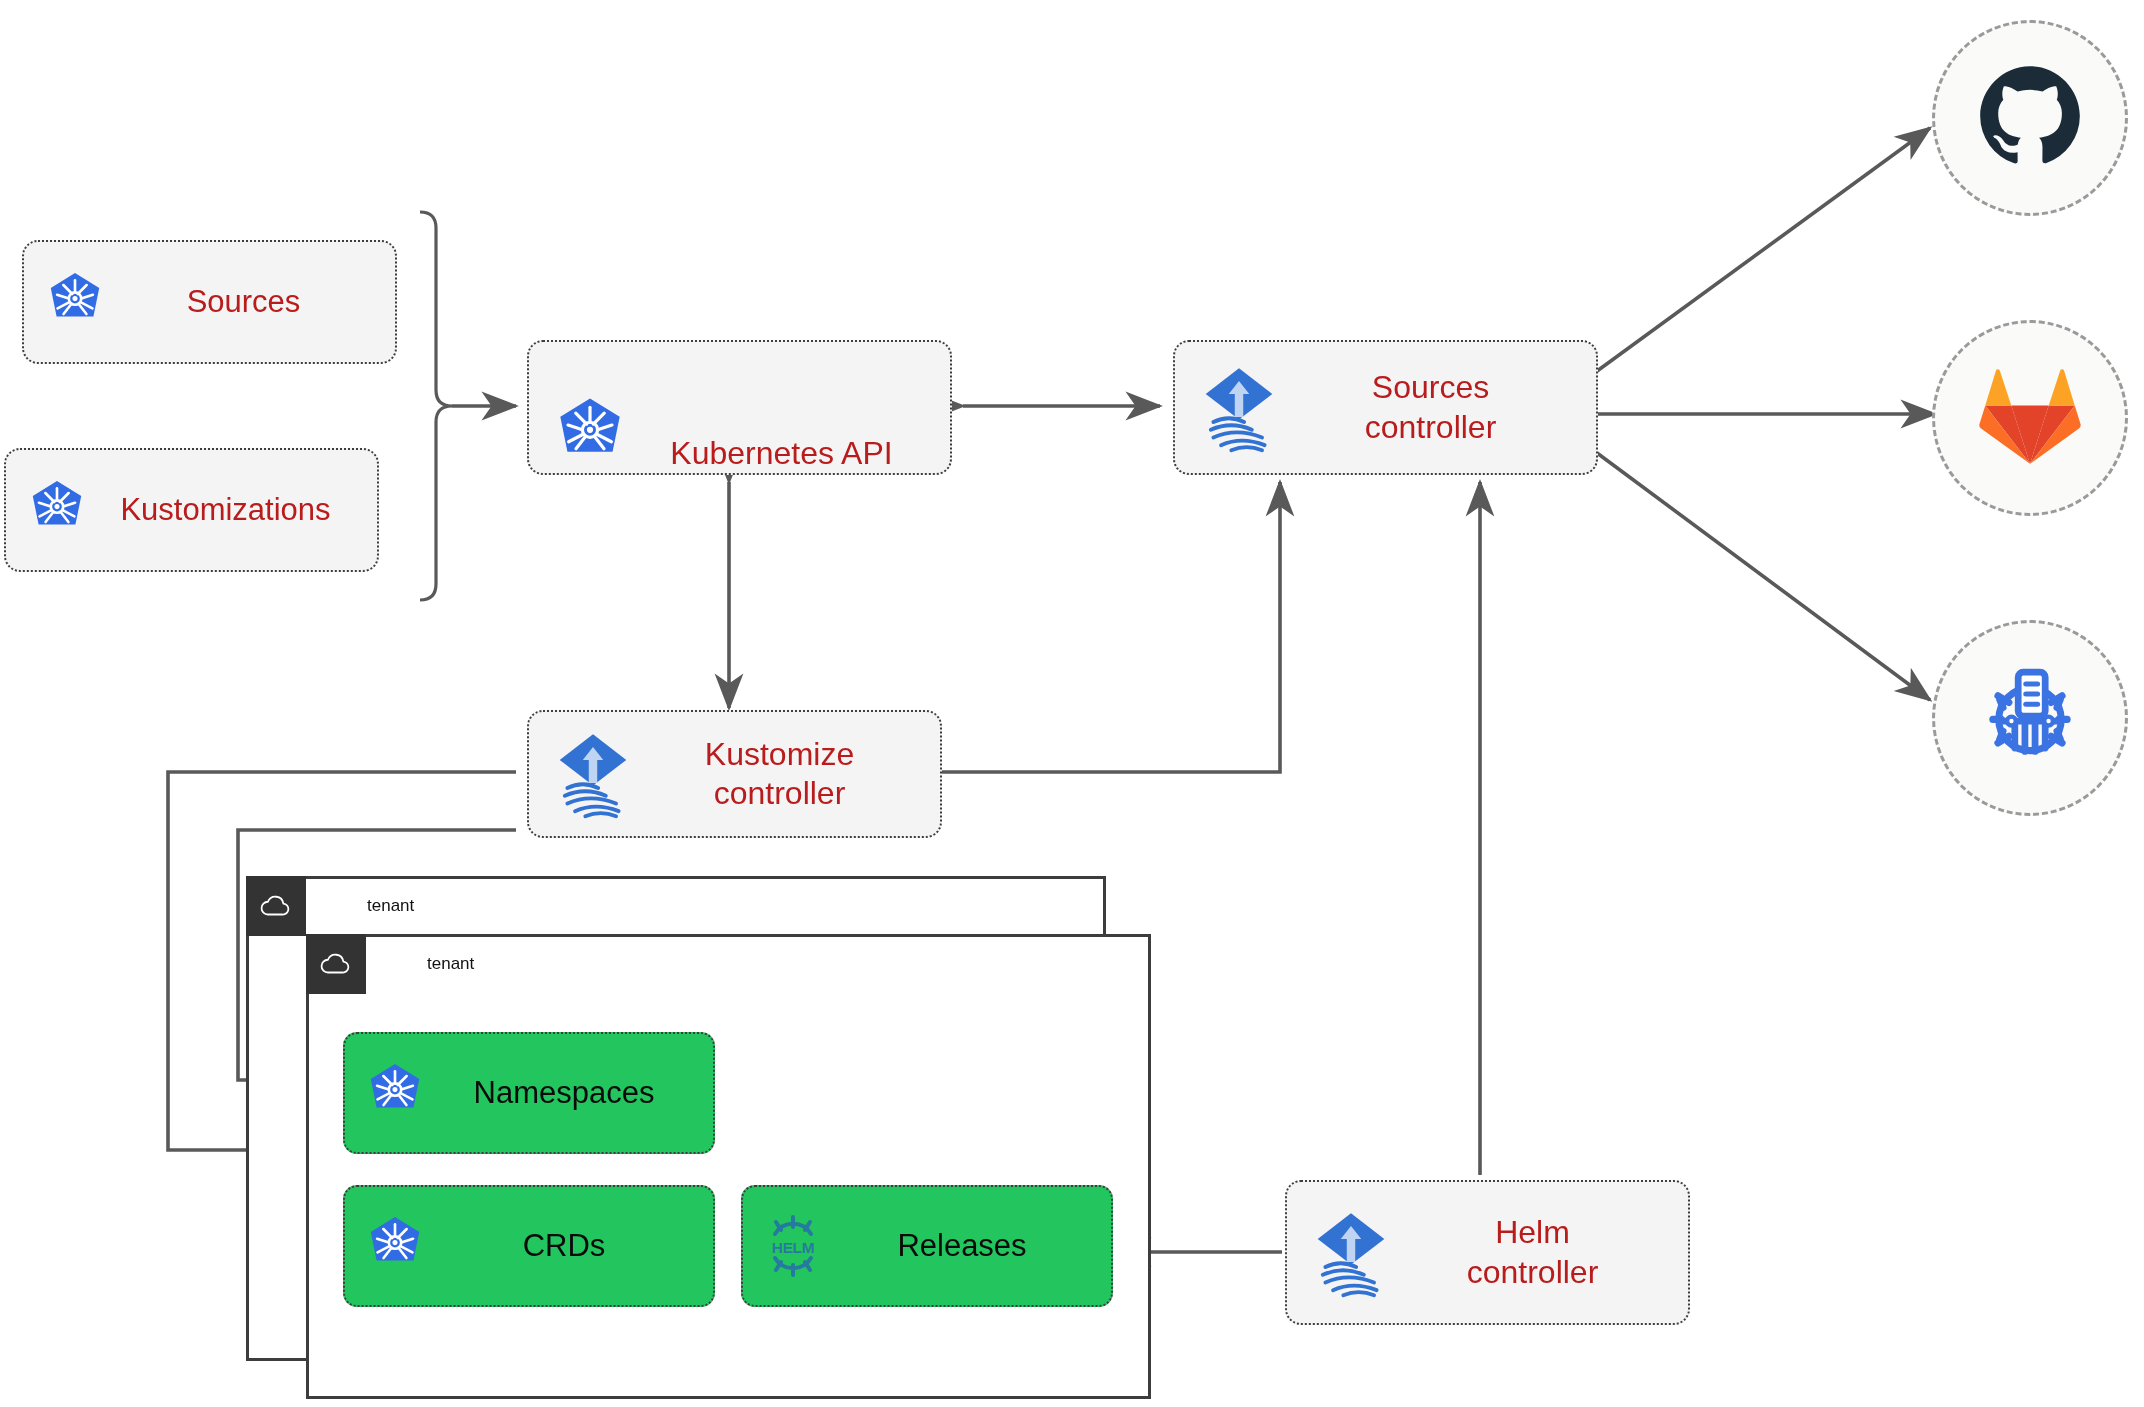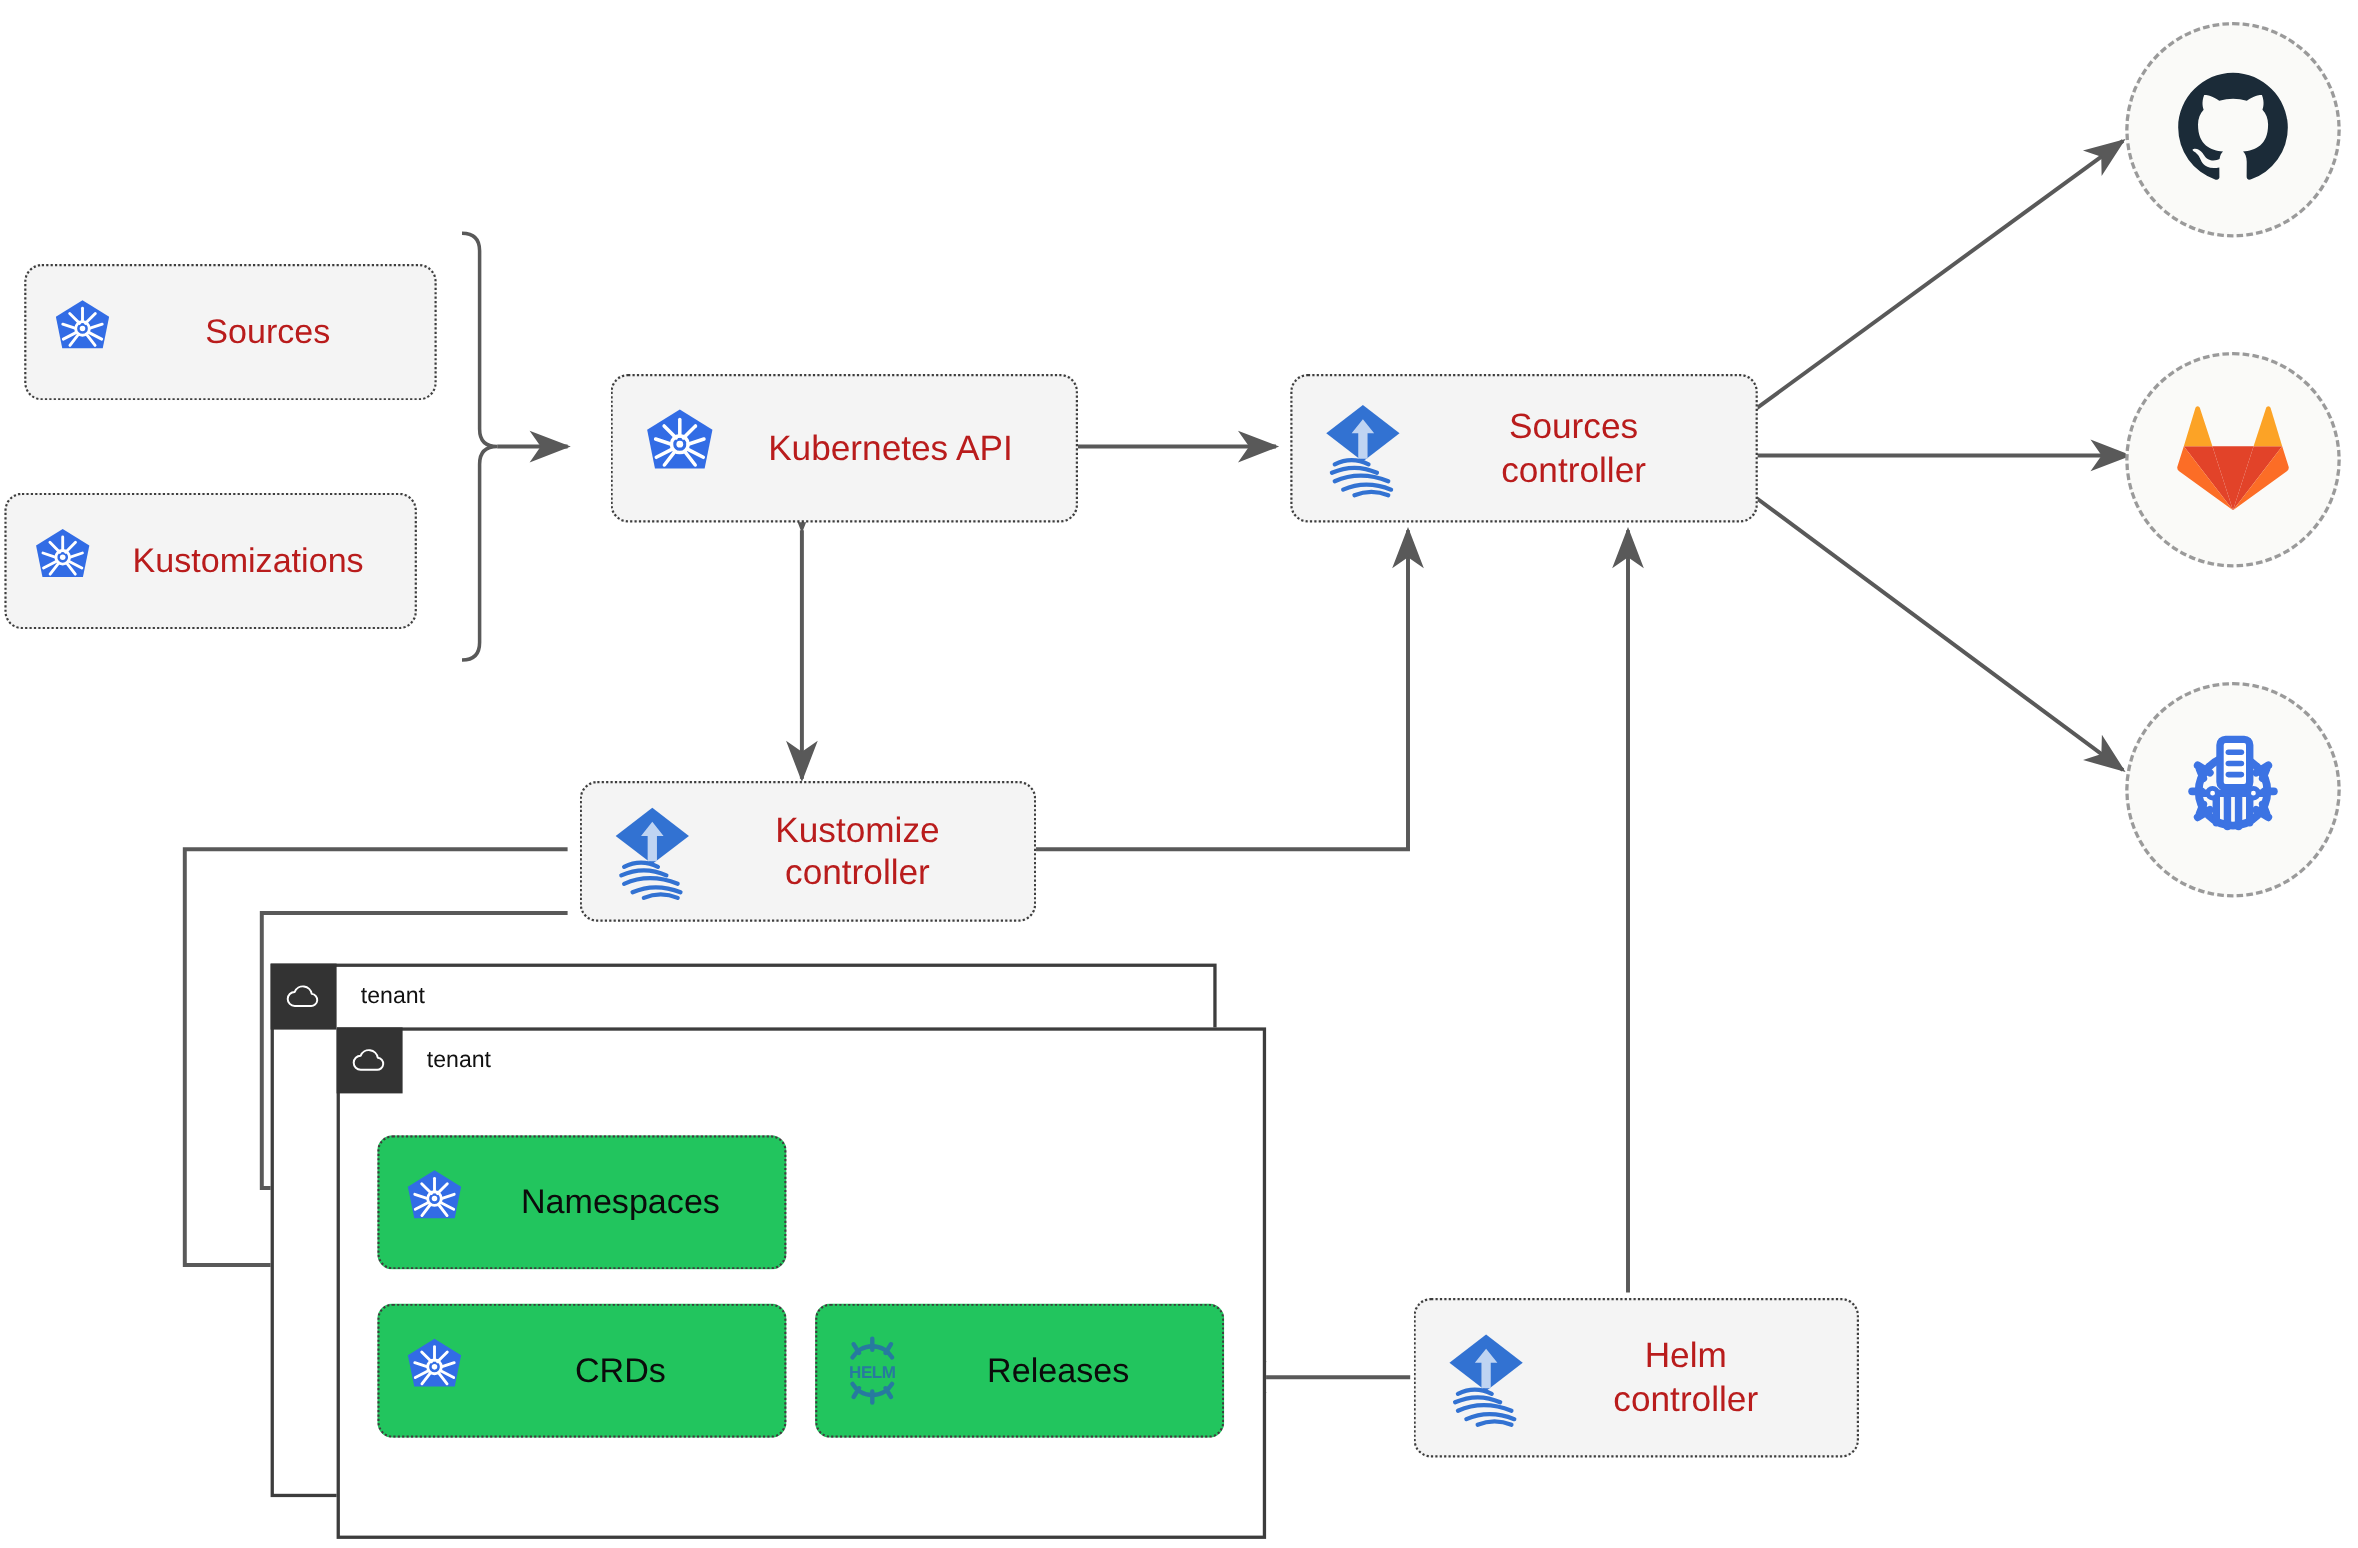--- a/index.html
+++ b/index.html
@@ -83,24 +83,25 @@
   }
   .tenant .hdr .cloudbox {
     width: 60px; height: 60px;
     background: #333333;
     display: flex;
     align-items: center;
     justify-content: center;
     flex: 0 0 auto;
   }
   .tenant .hdr .tname {
-    font-size: 21px;
+    font-size: 17px;
     color: #111111;
     padding-left: 22px;
     white-space: nowrap;
+    margin-left: 39px;
   }
 
   
   .tres {
     position: absolute;
     background: #22c55e;
     border: 2.5px dotted #3d3d3d;
     border-radius: 14px;
     display: flex;
     align-items: center;
@@ -192,21 +193,21 @@
             <path d="M29.2 23.7 L20 14.5"></path>
           <path d="M38.2 32.4 L50 38.5"></path>
             <path d="M25.8 32.4 L14 38.5"></path>
         </g>
         <circle cx="32" cy="28.5" r="2.6" fill="#ffffff"></circle>
       </svg>
     </span>
     <span class="lbl">Kustomizations</span>
   </div>
 
-  <div class="node core" style="left:555px; top:340px; width:425px; height:135px;">
+  <div class="node core" style="left:527px; top:340px; width:425px; height:135px;align-items:flex-end;">
     <span class="ico" style="width:78px;height:78px;">
       <svg viewBox="0 0 64 64" width="76" height="76" aria-hidden="true">
         <polygon points="32,2 57,17.5 51,47 13,47 7,17.5" fill="#326CE5"></polygon>
         <g fill="none" stroke="#ffffff" stroke-width="2.7" stroke-linecap="round">
           <circle cx="32" cy="28.5" r="6.4"></circle>
           <path d="M32 22.1 L32 9.5"></path>
             <path d="M38.4 28.5 L50.5 24.5"></path>
           <path d="M36 34.3 L43.8 44.4"></path>
             <path d="M28 34.3 L20.2 44.4"></path>
           <path d="M25.6 28.5 L13.5 24.5"></path>

